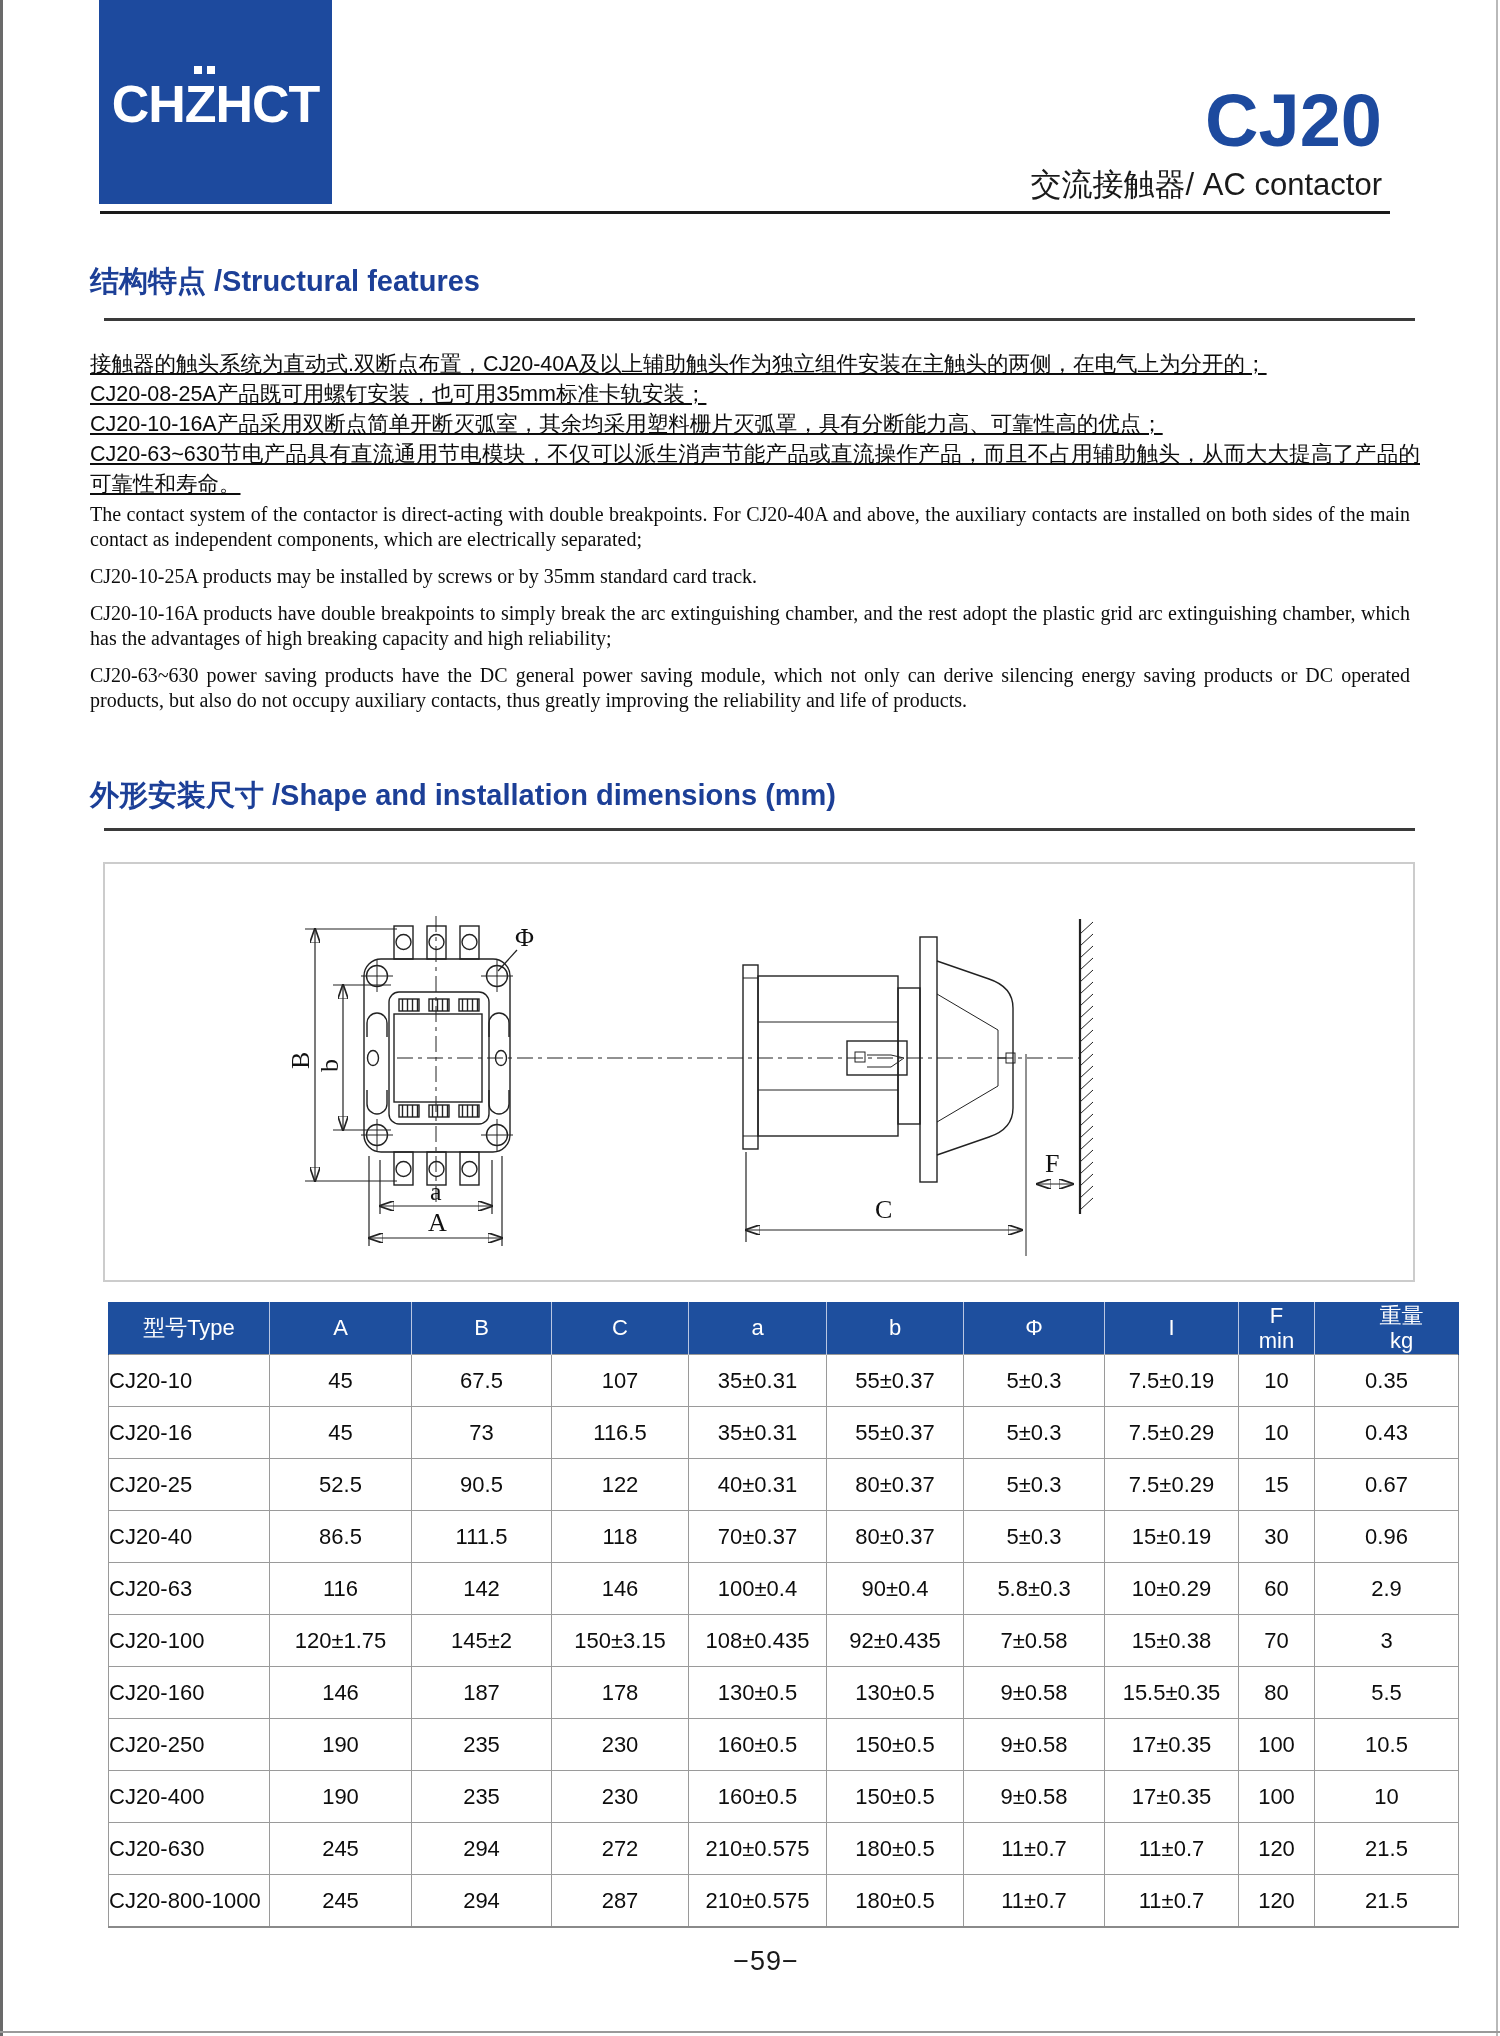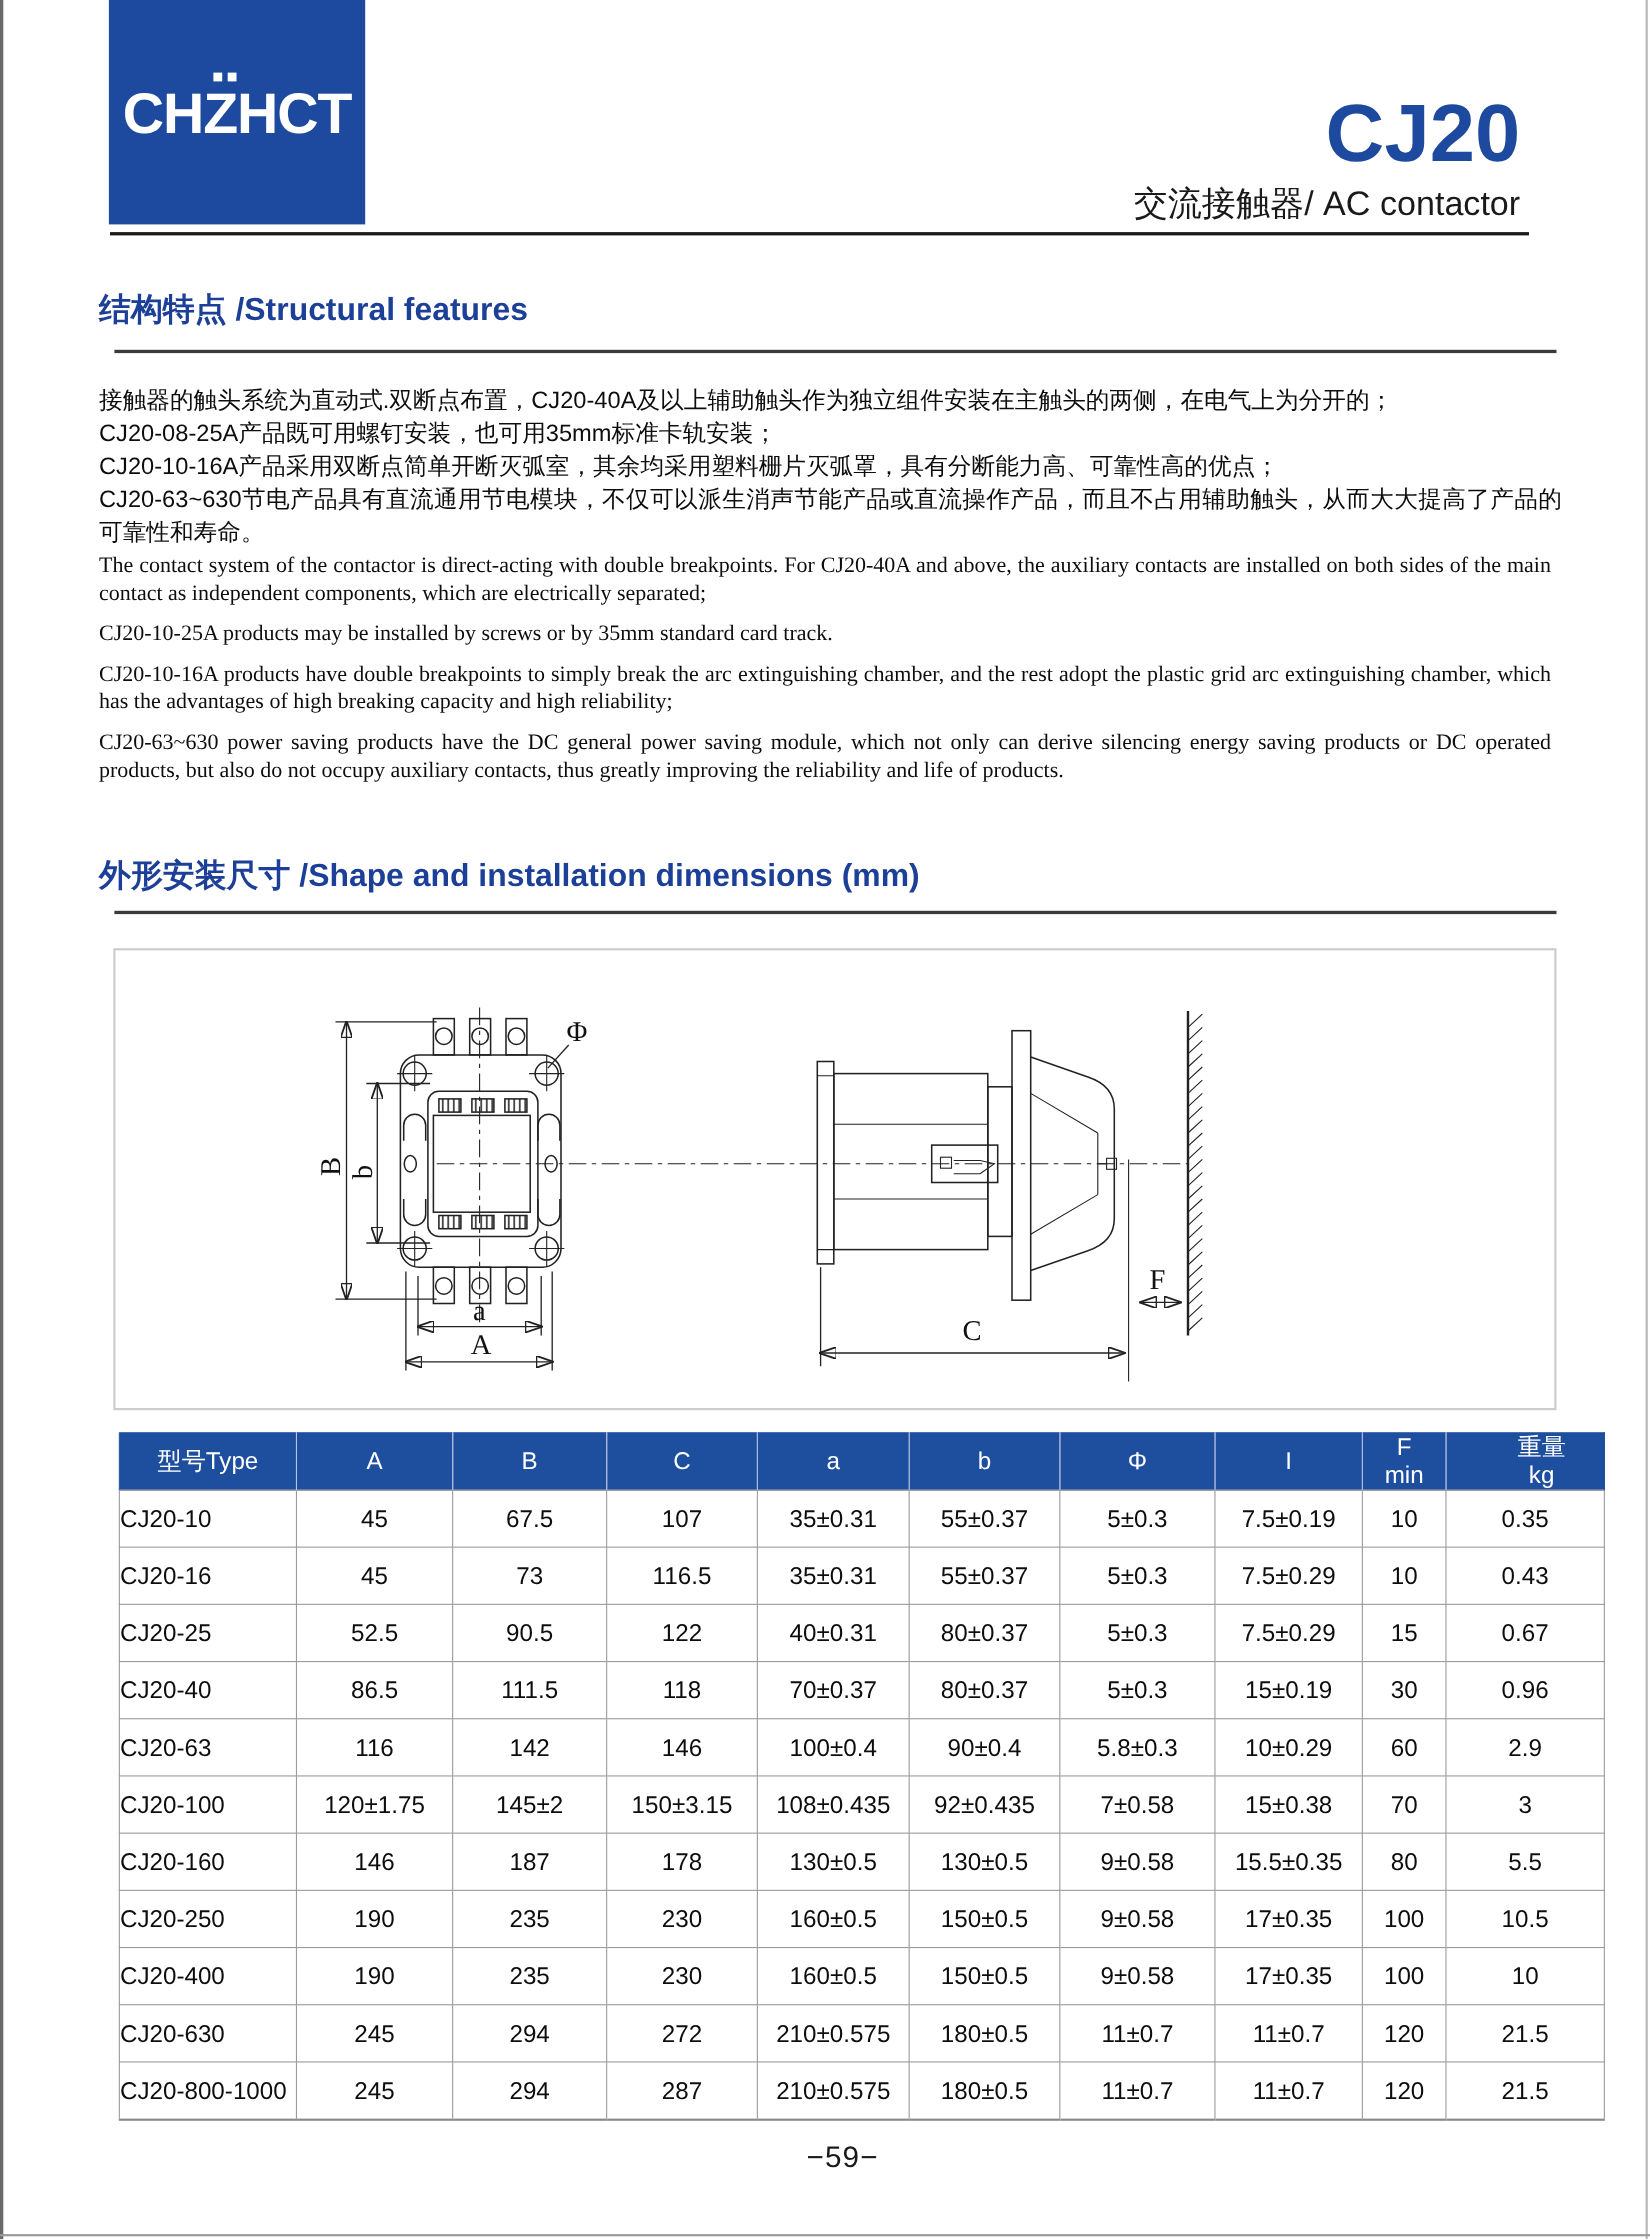--- a/index.html
+++ b/index.html
@@ -18,21 +18,21 @@
   .title-block{position:absolute;right:118px;top:84px;text-align:right;}
   .model-title{font-size:74px;font-weight:bold;color:#1d4a9e;line-height:1;letter-spacing:0;}
   .model-subtitle{font-size:31px;color:#1a1a1a;margin-top:6px;letter-spacing:0;text-align:center;}
   .header-rule{position:absolute;left:100px;top:211px;width:1290px;height:3px;background:#1a1a1a;}
 
   
   .sec-title{position:absolute;left:90px;font-size:29px;font-weight:bold;color:#1c3f97;letter-spacing:0;}
   .sec-title-1{top:262px;}
   .rule-1{position:absolute;left:104px;top:318px;width:1311px;height:3px;background:#3a3a3a;}
   .zh-block{position:absolute;left:90px;top:349px;width:1330px;font-size:21.5px;line-height:30px;color:#0d0d0d;}
-  .zh-block p{margin:0;text-align:justify;}
+  .zh-block p{margin:0;text-align:justify;text-decoration:underline;}
   .en-block{position:absolute;left:90px;top:502px;width:1332px;
             font-family:"Liberation Serif","DejaVu Serif",serif;
             font-size:20px;line-height:25px;color:#0d0d0d;}
   .en-block p{margin:0 12px 12px 0;text-align:justify;}
   .sec-title-2{top:776px;}
   .rule-2{position:absolute;left:104px;top:828px;width:1311px;height:3px;background:#3a3a3a;}
 
   
   .diagram-box{position:absolute;left:103px;top:862px;width:1312px;height:420px;
                border:2px solid #cccccc;box-sizing:border-box;background:#fff;}

